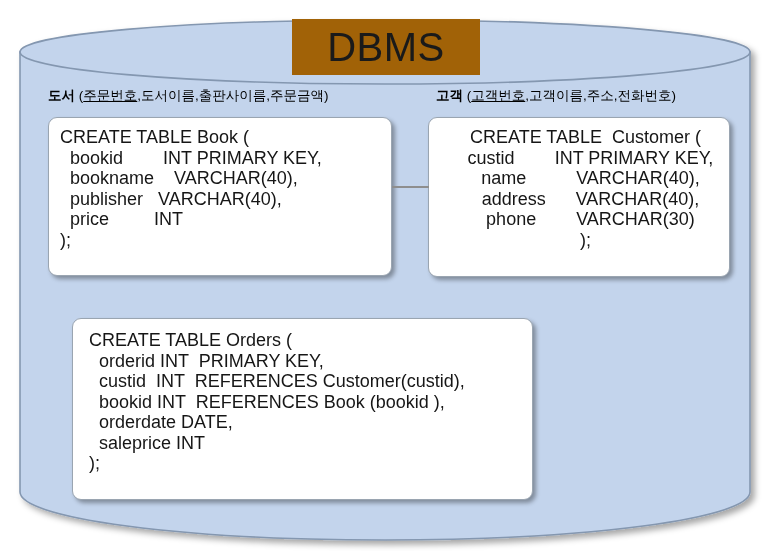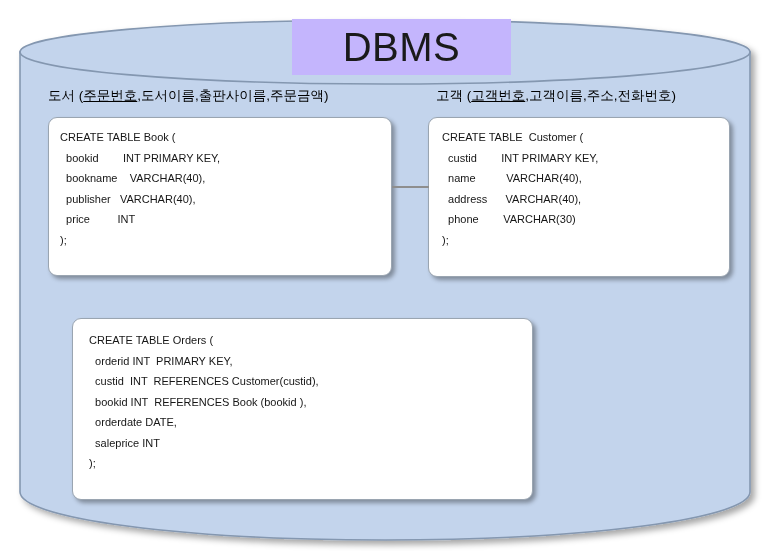--- a/index.html
+++ b/index.html
@@ -12,64 +12,64 @@
   }
   #stage{position:absolute;left:0;top:0;width:773px;height:551px;}
 
   
   .cyl-svg{position:absolute;left:0;top:0;width:773px;height:551px;}
 
   
   .dbms-title{
     position:absolute;
     left:292px;top:19px;
-    width:219px;height:56px;
-    background:#c4b5fd;
+    width:188px;height:56px;
+    background:#a16207;
     display:flex;align-items:center;justify-content:center;
     font-size:40px;
     color:#1a1a1a;
     letter-spacing:0.5px;
     line-height:1;
   }
 
   
   .schema-label{
     position:absolute;
     font-size:13.5px;
     color:#000;
     white-space:nowrap;
     line-height:1;
   }
-  .schema-label .ent{font-weight:normal;}
+  .schema-label .ent{font-weight:bold;}
   .schema-label .pk{text-decoration:underline;}
 
   
   .code-box{
     position:absolute;
     background:#ffffff;
     border:1px solid #9aa5b1;
     border-radius:9px;
     box-shadow:3px 3px 4px rgba(0,0,0,0.34);
     box-sizing:border-box;
     overflow:hidden;
   }
   .code-box pre{
     margin:0;
     font-family:"Liberation Sans","DejaVu Sans",sans-serif;
-    font-size:11px;
+    font-size:18px;
     line-height:20.5px;
     color:#161616;
     white-space:pre;
   }
 
   #box-book{left:48px;top:117px;width:344px;height:159px;}
   #box-book pre{padding:9px 0 0 11px;}
 
   #box-customer{left:428px;top:117px;width:302px;height:160px;}
-  #box-customer pre{padding:9px 0 0 13px;}
+  #box-customer pre{padding:9px 0 0 13px;text-align:center;}
 
   #box-orders{left:72px;top:318px;width:461px;height:182px;}
   #box-orders pre{padding:11px 0 0 16px;}
 
   
   .connector{
     position:absolute;
     left:392px;top:186px;
     width:37px;height:2px;
     background:#8e8e8e;

